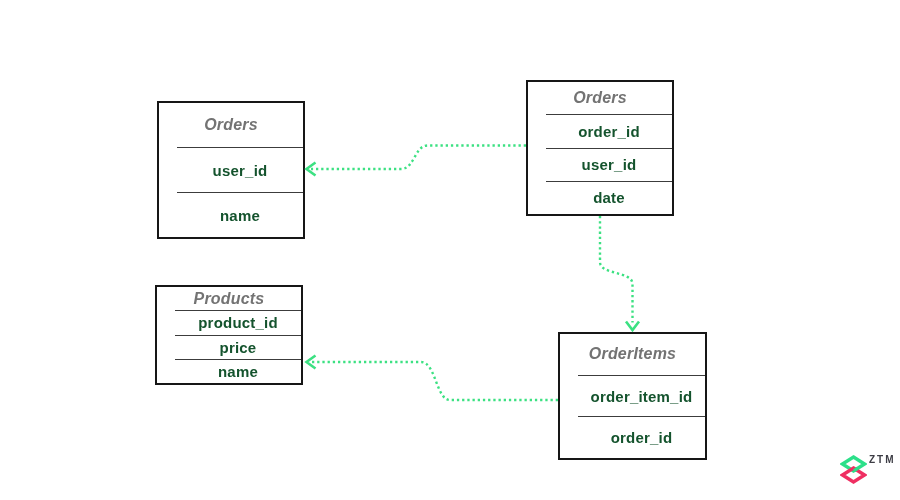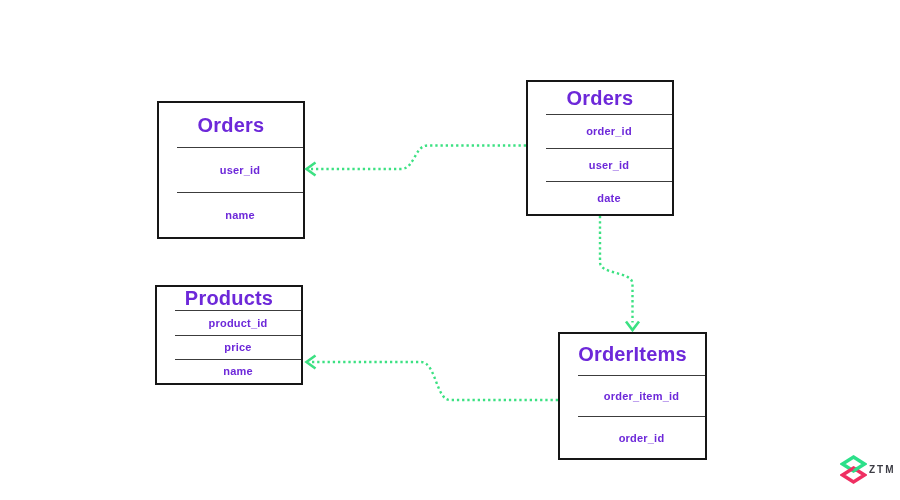--- a/index.html
+++ b/index.html
@@ -9,30 +9,30 @@
   }
   .db-table{
     position:absolute;box-sizing:border-box;border:2px solid #161616;
     background:#ffffff;display:flex;flex-direction:column;
   }
   .cell{
     flex:1;display:flex;align-items:center;justify-content:center;
     font-weight:700;letter-spacing:.2px;
   }
   .cell + .cell{border-top:1.3px solid #3c3c3c;}
-  .cell.hdr{font-size:20px;color:#6d28d9;}
-  .cell.fld{font-size:11px;color:#6d28d9;margin-left:18px;}
+  .cell.hdr{font-size:16px;color:#737373;font-style:italic;}
+  .cell.fld{font-size:15px;color:#14532d;margin-left:18px;}
   #tbl-users{left:157px;top:101px;width:148px;height:138px;}
   #tbl-orders{left:526px;top:80px;width:148px;height:136px;}
   #tbl-products{left:155px;top:285px;width:148px;height:100px;}
   #tbl-orderitems{left:558px;top:332px;width:149px;height:128px;}
   svg.overlay{position:absolute;left:0;top:0;pointer-events:none;}
   .logo{
     position:absolute;left:840px;top:454px;display:flex;
-    align-items:center;gap:2px;
+    align-items:flex-start;gap:2px;
   }
   .logo-text{
     font-size:10px;font-weight:700;letter-spacing:2px;color:#3d3d45;
   }
 </style>
 </head>
 <body>
 
 <div class="canvas">
 

